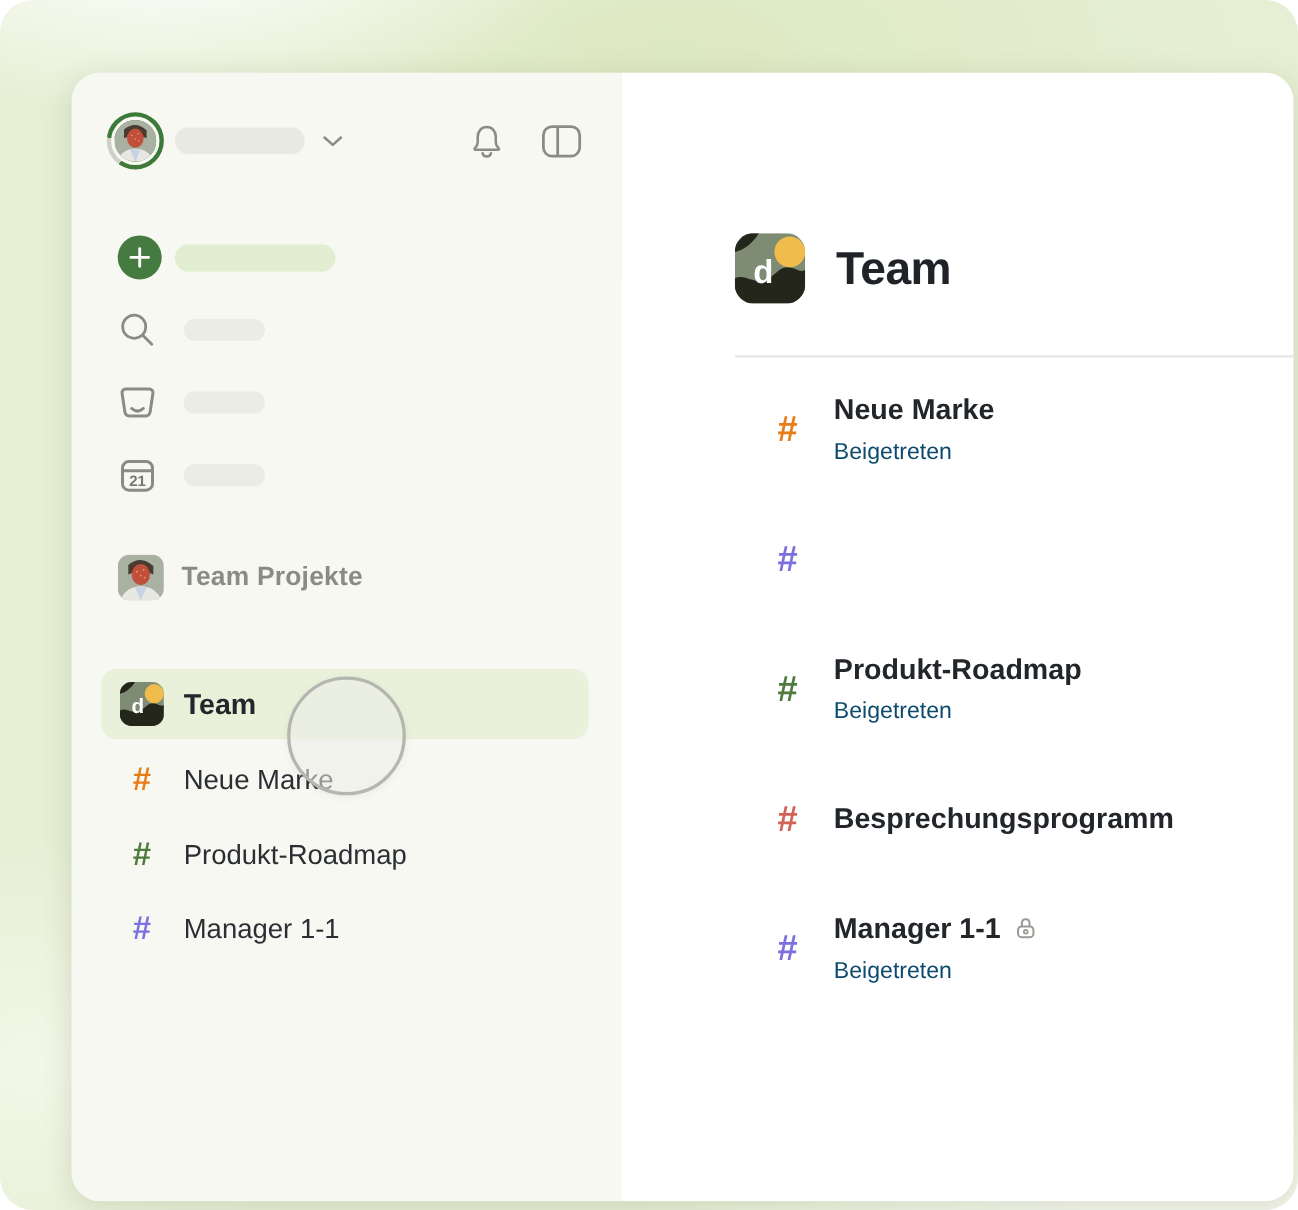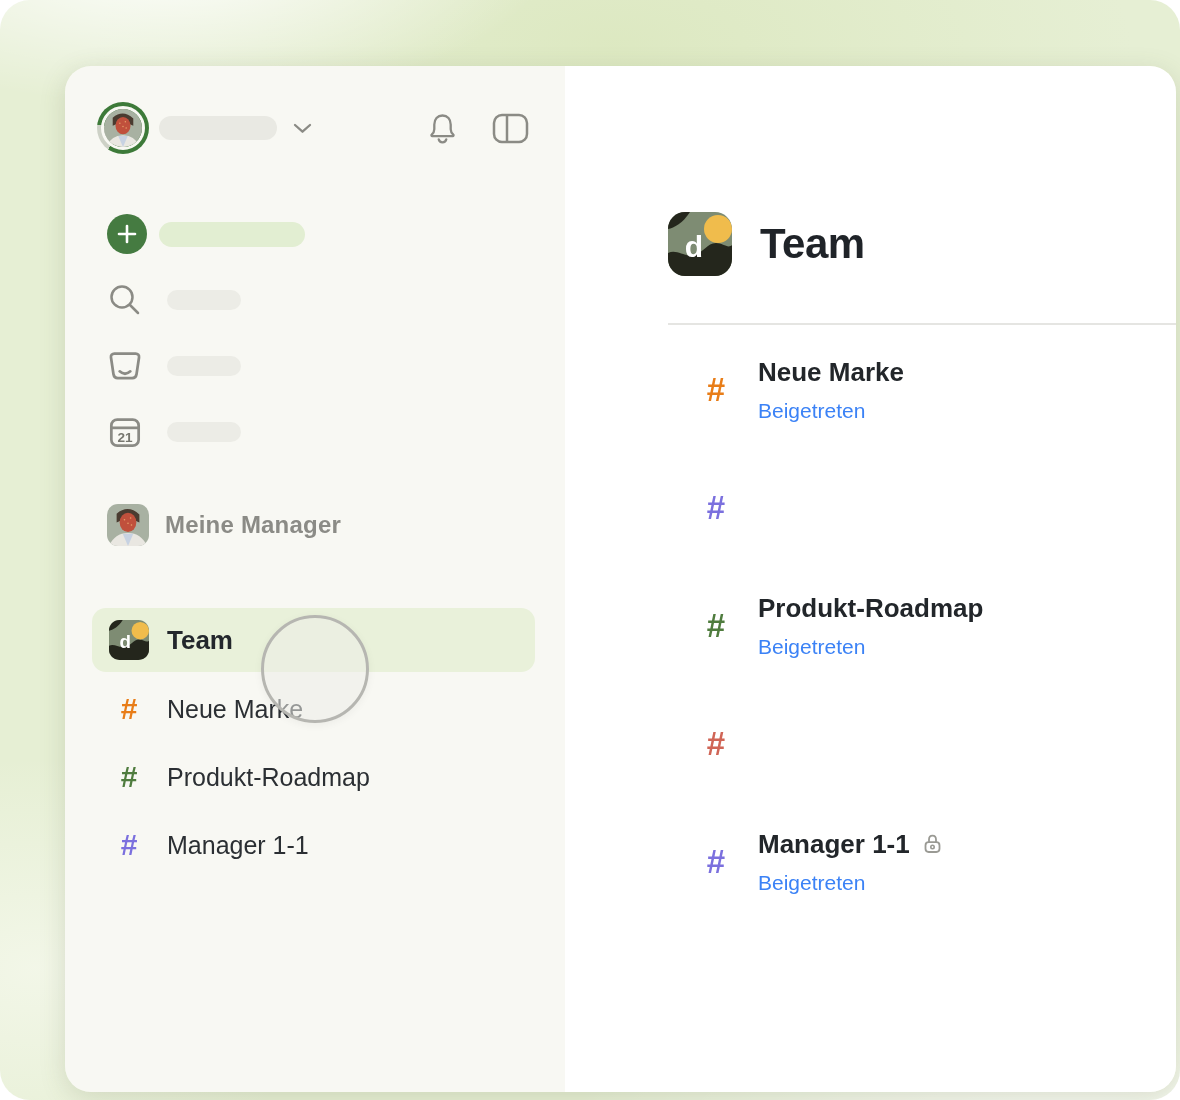--- a/index.html
+++ b/index.html
@@ -54,21 +54,21 @@
   .main-header{display:flex;align-items:center;margin-top:146px;height:64px;}
   .dlogo-lg{width:64px;height:64px;flex:0 0 64px;}
   .main-title{margin:0 0 0 28px;font-size:42px;font-weight:700;color:#1f2328;letter-spacing:-.5px;}
   .divider{margin-top:47px;border:0;border-top:2px solid #e5e5e2;width:100%;}
   .channels{margin-top:30px;}
   .ch-row{display:flex;align-items:center;margin-bottom:64px;cursor:pointer;}
   .ch-hash{width:42px;margin-left:27px;flex:0 0 42px;text-align:center;font-size:33px;font-weight:600;}
   .ch-text{margin-left:21px;}
   .ch-title{font-size:26px;font-weight:700;color:#22262a;display:flex;align-items:center;line-height:34px;}
   .lock{margin-left:12px;}
-  .ch-status{font-size:21px;color:#3b82f6;margin-top:8px;line-height:28px;}
+  .ch-status{font-size:21px;color:#0c4a6e;margin-top:8px;line-height:28px;}
   svg text{font-family:"Liberation Sans", sans-serif;}
 </style>
 </head>
 <body>
 
 <svg width="0" height="0" style="position:absolute">
   <defs>
     <clipPath id="clip-logo">
         <rect width="64" height="64" rx="17"></rect>
       </clipPath>
@@ -167,21 +167,21 @@
           <span class="ph ph-small"></span>
         </div>
       </div>
 
       <div class="projects">
         <span class="avatar-sq">
           <svg viewBox="0 0 48 48">
               <use href="#photo"></use>
             </svg>
         </span>
-        <span class="projects-label">Meine Manager</span>
+        <span class="projects-label">Team Projekte</span>
       </div>
 
       <nav class="nav">
         <div class="side-sel">
           <span class="dlogo-sm">
             <svg viewBox="0 0 64 64">
                 <use href="#dlogo"></use>
               </svg>
           </span>
           <span class="side-sel-label">Team</span>
@@ -233,20 +233,23 @@
         <div class="ch-row">
           <span class="ch-hash" style="color: rgb(79, 124, 62);">#</span>
           <div class="ch-text">
             <div class="ch-title">Produkt-Roadmap</div>
             <div class="ch-status">Beigetreten</div>
           </div>
         </div>
 
         <div class="ch-row">
           <span class="ch-hash" style="color: rgb(208, 101, 86);">#</span>
+          <div class="ch-text">
+            <div class="ch-title">Besprechungsprogramm</div>
+          </div>
         </div>
 
         <div class="ch-row">
           <span class="ch-hash" style="color: rgb(123, 112, 222);">#</span>
           <div class="ch-text">
             <div class="ch-title">
               <span>Manager 1-1</span>
               <svg class="lock" width="21" height="22" viewBox="0 0 21 22">
                 <rect x="3.5" y="9.2" width="14" height="9.8" rx="3.2" fill="none" stroke="#9a9a94" stroke-width="1.8"></rect>
                 <path d="M7 9.2 V6.6 C7 4.1 8.5 2.7 10.5 2.7 C12.5 2.7 14 4.1 14 6.6 V9.2" fill="none" stroke="#9a9a94" stroke-width="1.8"></path>

